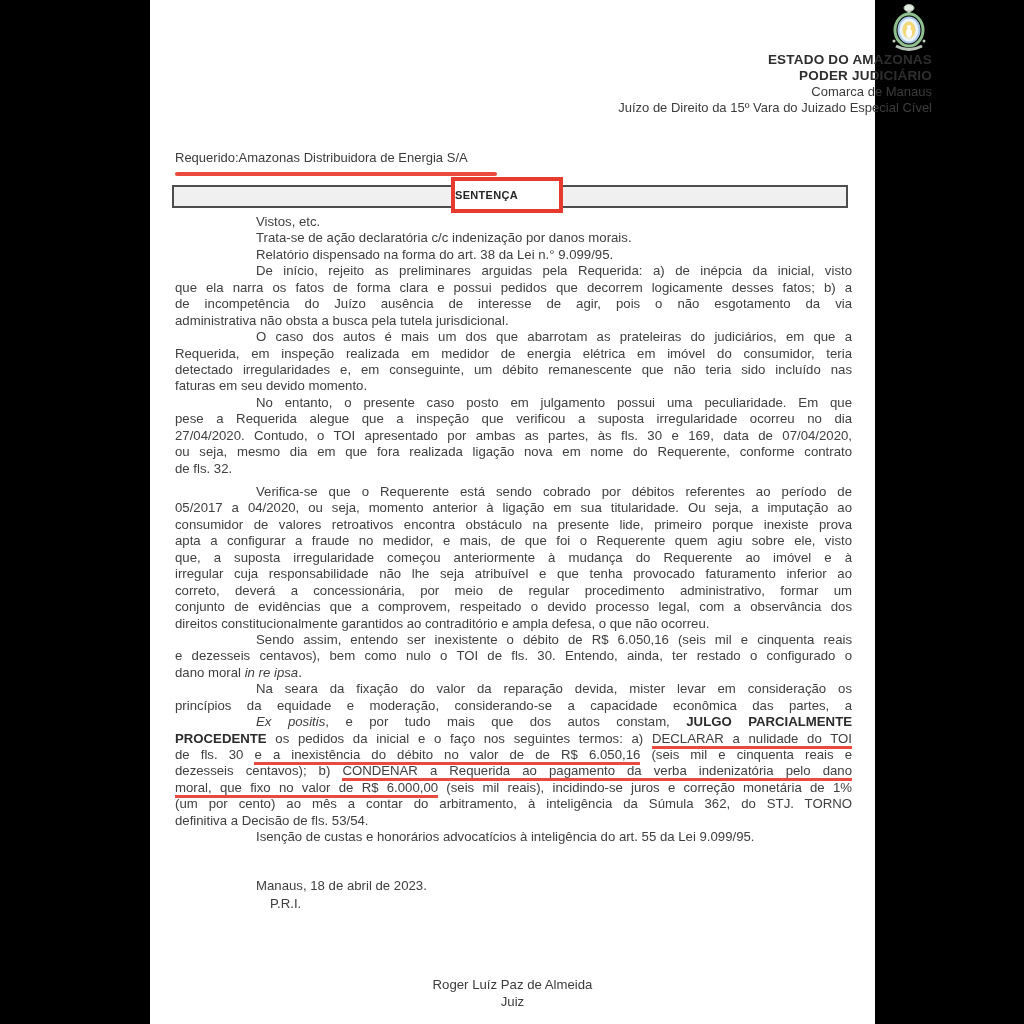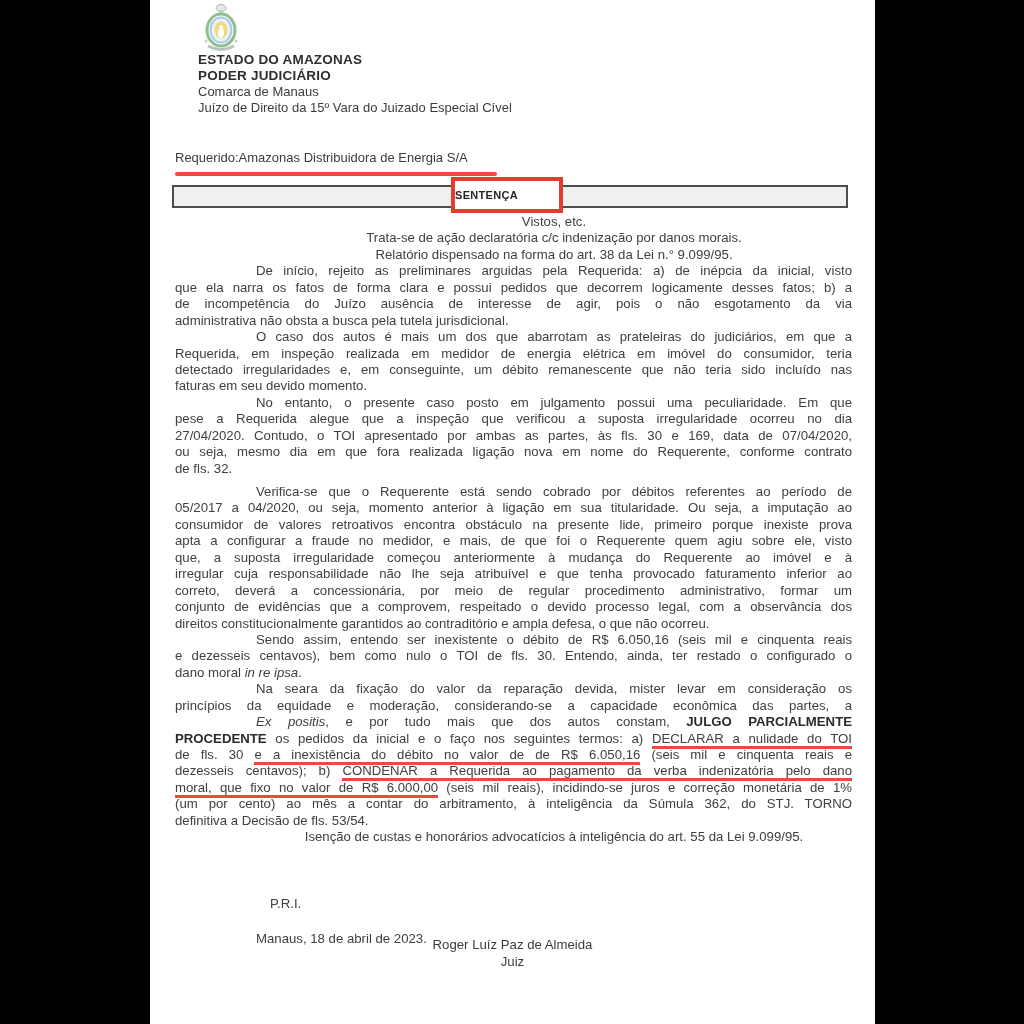--- a/index.html
+++ b/index.html
@@ -1,42 +1,42 @@
 <!DOCTYPE html>
 <html><head>
 <meta charset="utf-8">
 <style>
   html,body { margin:0; padding:0; }
   body { width:1024px; height:1024px; background:#000; font-family:"Liberation Sans", sans-serif; }
   .stage { position:relative; width:1024px; height:1024px; background:#000; overflow:hidden; }
   .page { position:absolute; left:150px; top:0; width:725px; height:1024px; background:#ffffff; color:#404040; }
 
-  .header { position:absolute; top:3px; left:4px; width:100%; text-align:left;padding-left:44px; }
+  .header { position:absolute; top:3px; left:13px; width:100%; text-align:right;padding-left:44px; }
   .emblem { height:49px; }
   .h-bold { font-size:13.5px; font-weight:bold; line-height:16px; color:#2e2e2e; letter-spacing:.2px; }
   .h-reg  { font-size:13px; line-height:15.5px; color:#3c3c3c; }
 
   .party { position:absolute; top:150px; left:25px; font-size:13px; color:#3c3c3c; }
   .party-underline { position:absolute; top:172px; left:25px; width:322px; height:4px; background:#ec4a3f; border-radius:2px; }
 
   .sbox { position:absolute; top:185px; left:22px; width:672px; height:19px; background:#f0f0f0; border:2px solid #4d4d4d; }
   .sred { position:absolute; top:177px; left:301px; width:104px; height:28px; border:4px solid #e63b2e; background:#ffffff; z-index:2; text-align:left; line-height:28px; font-size:11px; font-weight:bold; color:#262626; letter-spacing:.3px; }
 
   .doc-body { position:absolute; top:214px; left:25px; width:677px; font-size:13.2px; color:#404040; }
   .line { line-height:16.45px; height:16.45px; white-space:normal; }
   .line.j { text-align:justify; text-align-last:justify; }
-  .line.ind { padding-left:81px;text-align:center; }
+  .line.ind { padding-left:81px; }
   .line.gap { margin-top:7px; }
   .seg-b { font-weight:bold; color:#2b2b2b; }
   .seg-i { font-style:italic; }
   .seg-r { border-bottom:3px solid #ec4a3f; }
 
   .pri { position:absolute; top:896px; left:120px; font-size:13.2px; }
-  .dateline { position:absolute; top:931px; left:106px; font-size:13.2px; }
-  .signature { position:absolute; top:937px; left:0; width:100%; text-align:center; font-size:13.2px; line-height:16.5px; color:#3c3c3c; }
+  .dateline { position:absolute; top:878px; left:106px; font-size:13.2px; }
+  .signature { position:absolute; top:977px; left:0; width:100%; text-align:center; font-size:13.2px; line-height:16.5px; color:#3c3c3c; }
 </style>
 </head>
 <body>
 
 <div class="stage">
   <div class="page">
 
     <div class="header">
       <div class="emblem">
         <svg width="46" height="49" viewBox="0 0 46 49">

